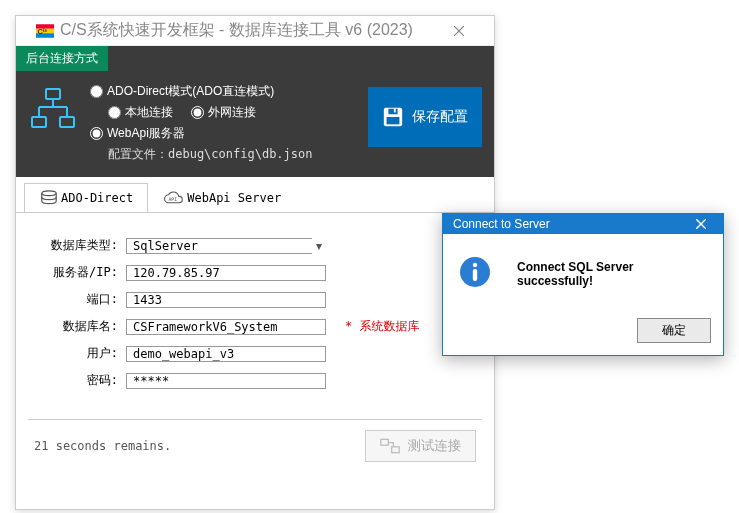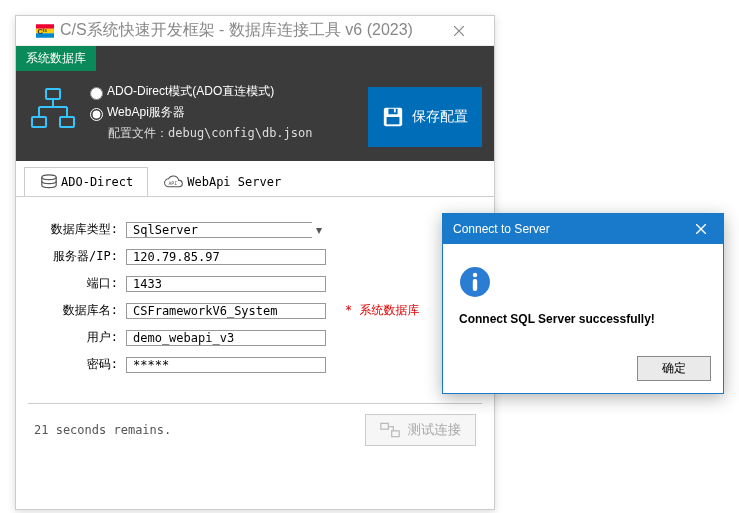--- a/index.html
+++ b/index.html
@@ -10,21 +10,21 @@
 .title-icon { width: 18px; height: 14px; margin-right: 6px; }
 .title-text { flex: 1; color: #888; font-size: 16px; }
 .close-btn { width: 30px; height: 20px; display: flex; align-items: center; justify-content: center; color: #666; cursor: pointer; }
 
 .darkpanel { background: #3b3b3b; color: #fff; padding: 0 0 10px 0; margin: 0; }
 .panel-header { background: #0a8a5a; color: #fff; padding: 4px 10px; font-size: 12px; display: inline-block; }
 .panel-body { display: flex; padding: 8px 12px 4px 12px; align-items: flex-start; }
 .net-icon { width: 50px; height: 50px; margin-right: 12px; margin-top: 6px; }
 .options { flex: 1; }
 .opt-row { display: flex; align-items: center; margin: 4px 0; gap: 18px; }
-.radio-item { display: flex; align-items: flex-end; gap: 4px; color: #fff; }
+.radio-item { display: flex; align-items: center; gap: 4px; color: #fff; }
 .radio-item input { accent-color: #fff; }
 .cfg-path { color: #ddd; margin: 4px 0 0 18px; font-family: SimSun, monospace; }
 .save-btn { background: #006db8; color: #fff; border: none; padding: 19px 14px; display: flex; align-items: center; gap: 8px; cursor: pointer; font-size: 14px; margin-top: 8px; }
 
 .tabs { display: flex; border-bottom: 1px solid #ccc; padding: 6px 8px 0 8px; gap: 0; }
 .tab { display: flex; align-items: center; gap: 2px; padding: 6px 14px; border: 1px solid #ccc; border-bottom: none; background: #fff; cursor: pointer; font-family: SimSun, monospace; font-size: 12px; }
 .tab.inactive { border-color: transparent; background: transparent; text-align: center; }
 
 .form-area { padding: 24px 20px 10px 20px; }
 .form-row { display: flex; align-items: center; margin-bottom: 10px; }
@@ -32,23 +32,23 @@
 .form-input { width: 200px; height: 16px; border: 1px solid #999; padding: 2px 6px; font-family: SimSun, monospace; font-size: 12px; }
 .combo { display: flex; align-items: center; }
 .combo-caret { width: 14px; text-align: center; color: #555; border-left: none; }
 .note { color: #d00; margin-left: 19px; font-family: SimSun, monospace; }
 
 .footer { border-top: 1px solid #ccc; margin: 10px 12px 0 12px; padding: 10px 6px; display: flex; align-items: center; justify-content: space-between; }
 .remains { color: #555; font-family: SimSun, monospace; }
 .test-btn { display: flex; align-items: center; gap: 8px; border: 1px solid #ccc; background: #f6f6f6; color: #aaa; padding: 6px 14px; font-family: SimSun, monospace; }
 
 .dialog { position: absolute; left: 442px; top: 213px; width: 282px; background: #fff; border: 1px solid #1979ca; box-shadow: 0 4px 16px rgba(0,0,0,0.3); }
-.dlg-title { background: #1979ca; color: #fff; height: 30px; display: flex; align-items: center; padding: 0 10px; justify-content: space-between; font-size: 12px; }
+.dlg-title { background: #1979ca; color: #fff; height: 20px; display: flex; align-items: center; padding: 0 10px; justify-content: space-between; font-size: 12px; }
 .dlg-close { width: 24px; height: 24px; display: flex; align-items: center; justify-content: center; cursor: pointer; }
-.dlg-body { display: flex; align-items: flex-start; padding: 22px 16px; gap: 14px; flex-direction: column; }
+.dlg-body { display: flex; align-items: flex-end; padding: 22px 16px; gap: 26px; }
 .info-icon { width: 32px; height: 32px; flex-shrink: 0; }
 .dlg-msg { font-weight: bold; font-size: 12px; }
 .dlg-footer { padding: 8px 12px 12px 12px; display: flex; justify-content: flex-end; }
 .ok-btn { padding: 3px 24px; border: 1px solid #888; background: #eaeaea; cursor: pointer; font-size: 12px; }
 </style>
 </head>
 <body>
 
 <div class="window">
   <div class="titlebar">
@@ -61,38 +61,48 @@
     <span class="title-text">C/S系统快速开发框架 - 数据库连接工具 v6 (2023)</span>
     <div class="close-btn">
       <svg width="10" height="10" viewBox="0 0 10 10">
           <line x1="0" y1="0" x2="10" y2="10" stroke="#888" stroke-width="1.2"></line>
           <line x1="10" y1="0" x2="0" y2="10" stroke="#888" stroke-width="1.2"></line>
         </svg>
     </div>
   </div>
 
   <div class="darkpanel">
-    <div class="panel-header">系统数据库</div>
+    <div class="panel-header">后台连接方式</div>
     <div class="panel-body">
       <svg class="net-icon" viewBox="0 0 50 50">
         <rect x="18" y="4" width="14" height="10" rx="1" fill="none" stroke="#36c4ff" stroke-width="2"></rect>
         <rect x="4" y="32" width="14" height="10" rx="1" fill="none" stroke="#36c4ff" stroke-width="2"></rect>
         <rect x="32" y="32" width="14" height="10" rx="1" fill="none" stroke="#36c4ff" stroke-width="2"></rect>
         <line x1="25" y1="14" x2="25" y2="22" stroke="#36c4ff" stroke-width="2"></line>
         <line x1="11" y1="22" x2="39" y2="22" stroke="#36c4ff" stroke-width="2"></line>
         <line x1="11" y1="22" x2="11" y2="32" stroke="#36c4ff" stroke-width="2"></line>
         <line x1="39" y1="22" x2="39" y2="32" stroke="#36c4ff" stroke-width="2"></line>
       </svg>
       <div class="options">
         <div class="opt-row">
           <label class="radio-item">
               <input type="radio" name="mode" style="">
               <span>ADO-Direct模式(ADO直连模式)</span>
             </label>
         </div>
+        <div class="opt-row" style="padding-left:18px;">
+          <label class="radio-item">
+              <input type="radio" name="conn" style="">
+              <span>本地连接</span>
+            </label>
+          <label class="radio-item">
+              <input type="radio" name="conn" checked="" style="">
+              <span>外网连接</span>
+            </label>
+        </div>
         <div class="opt-row">
           <label class="radio-item">
               <input type="radio" name="mode" checked="" style="">
               <span>WebApi服务器</span>
             </label>
         </div>
         <div class="cfg-path"><span>配置文件：</span><span>debug\config\db.json</span></div>
       </div>
       <button class="save-btn">
         <svg width="22" height="22" viewBox="0 0 24 24">

